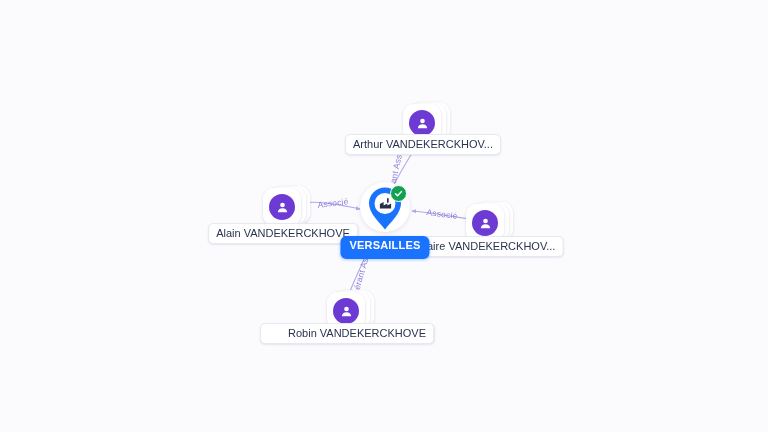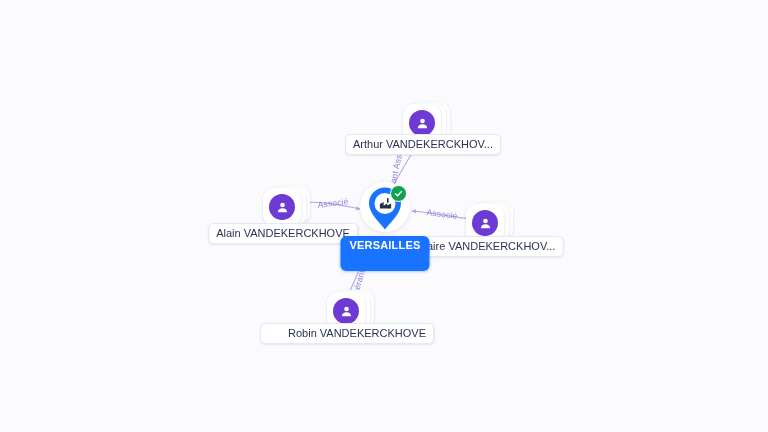--- a/index.html
+++ b/index.html
@@ -129,21 +129,21 @@
     align-items: center;
     justify-content: center;
   }
 
   .company-label {
     position: absolute;
     transform: translateX(-50%);
     background: #1a73ff;
     color: #ffffff;
     border-radius: 6px;
-    padding: 3px 9px 20px 9px;
+    padding: 3px 9px 8px 9px;
     font-size: 11px;
     line-height: 12px;
     font-weight: bold;
     letter-spacing: 0.2px;
     white-space: nowrap;
     box-shadow: 0 1px 3px rgba(26, 115, 255, 0.35);
   }
 
   
   .edge-label {

